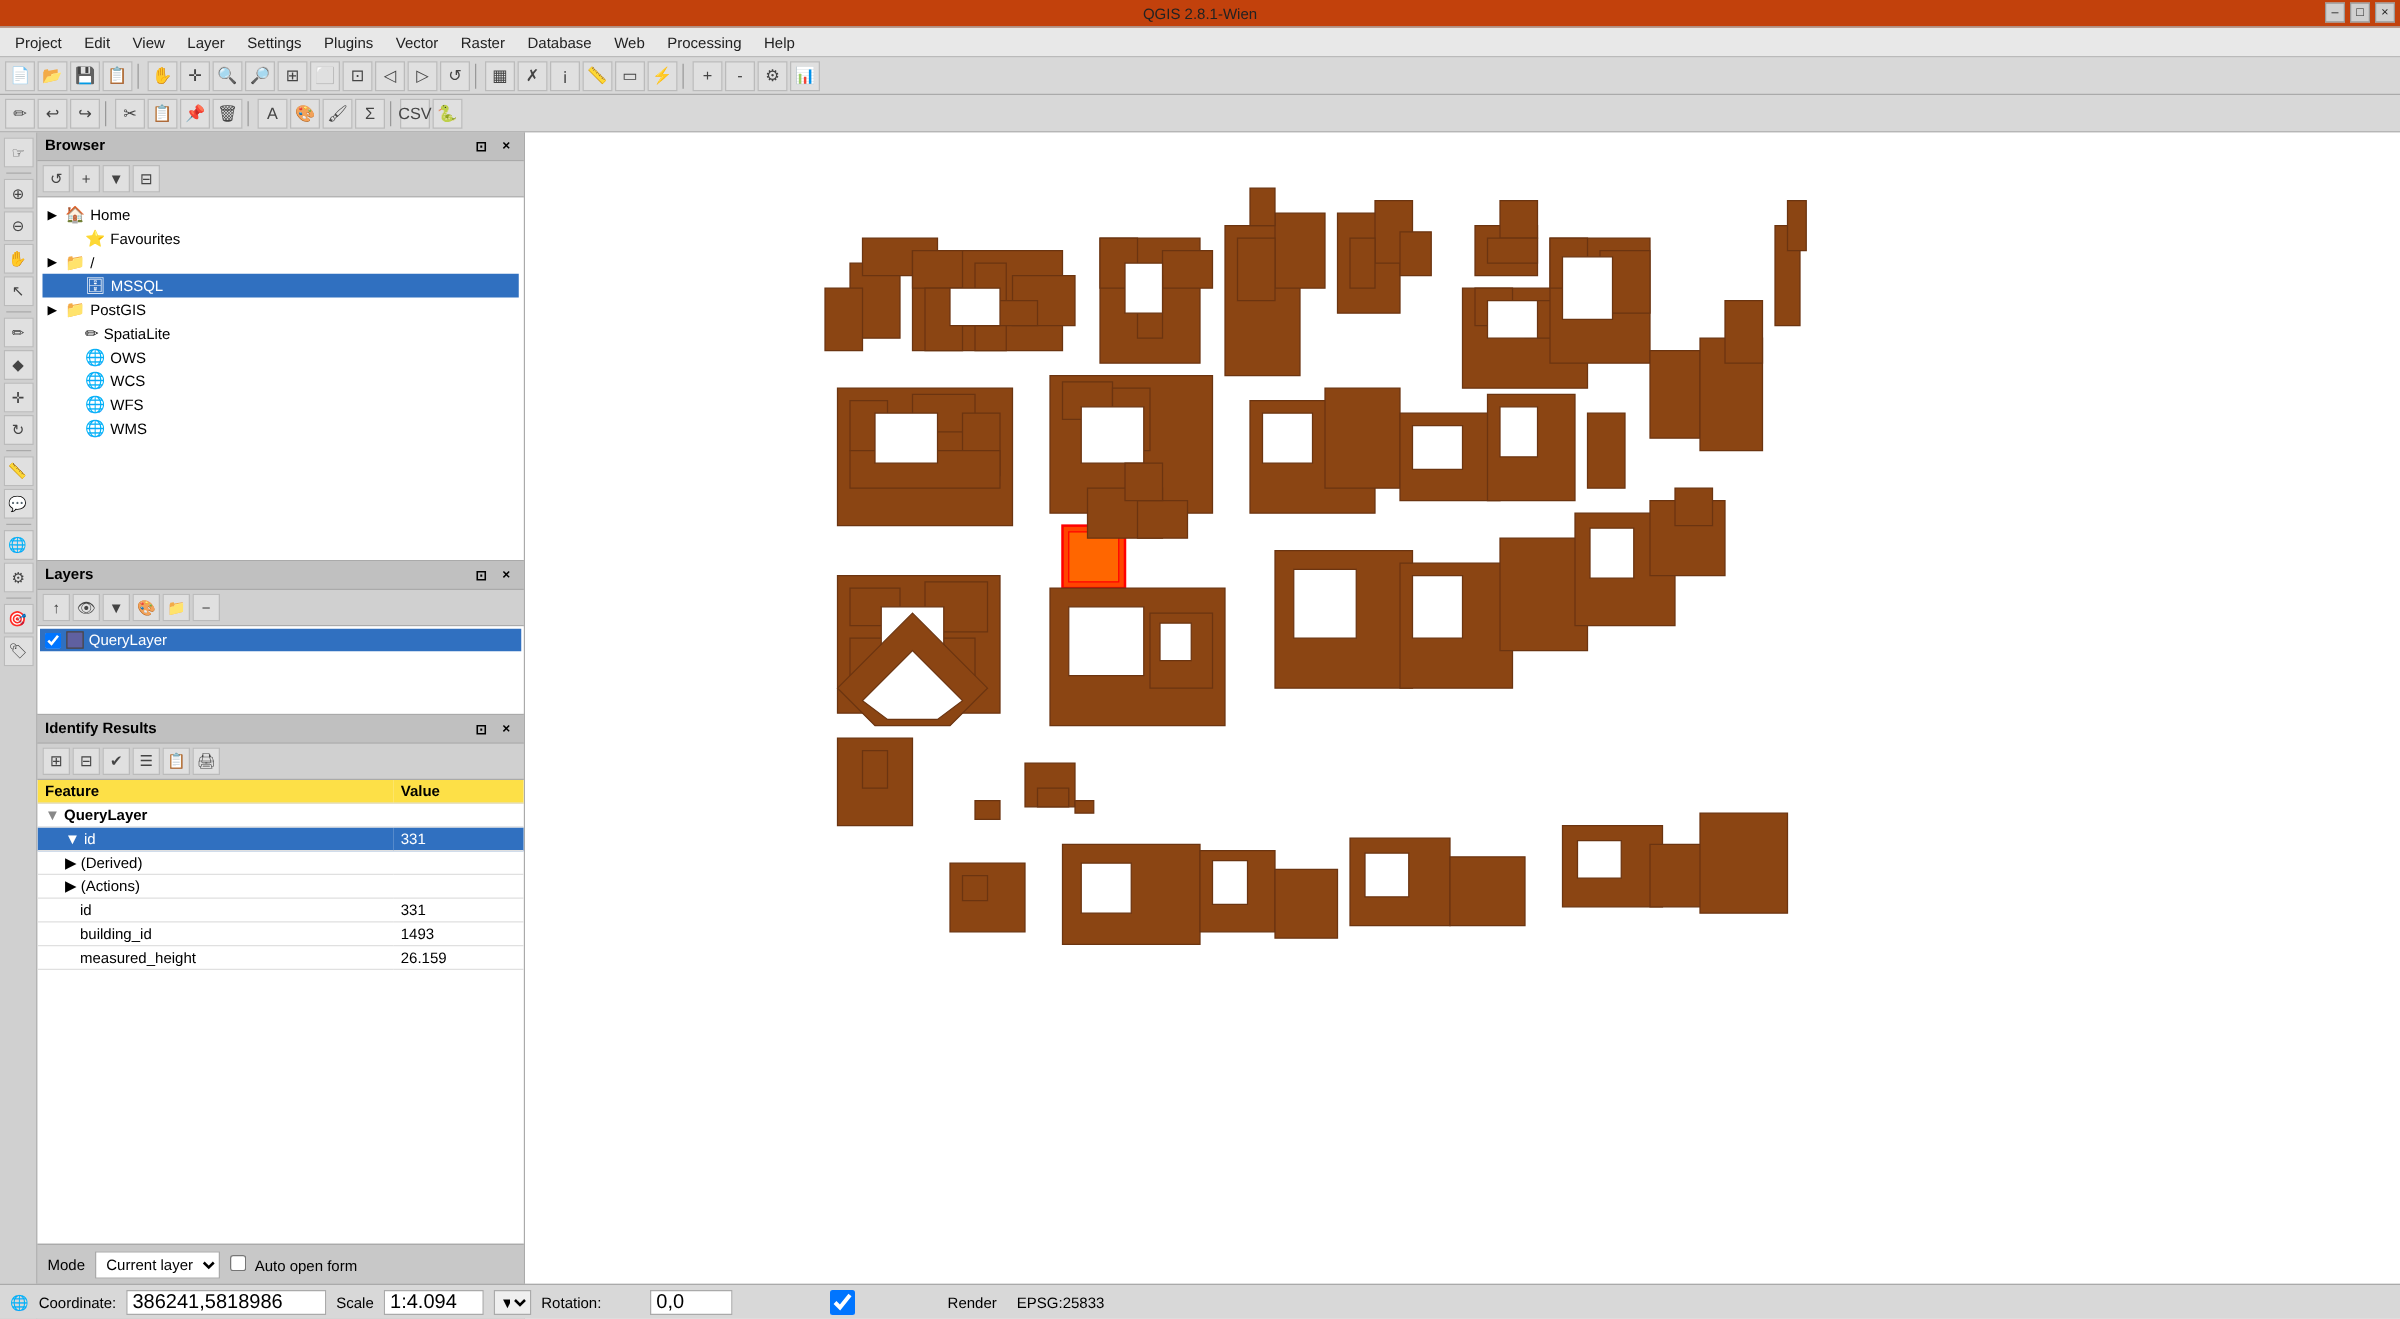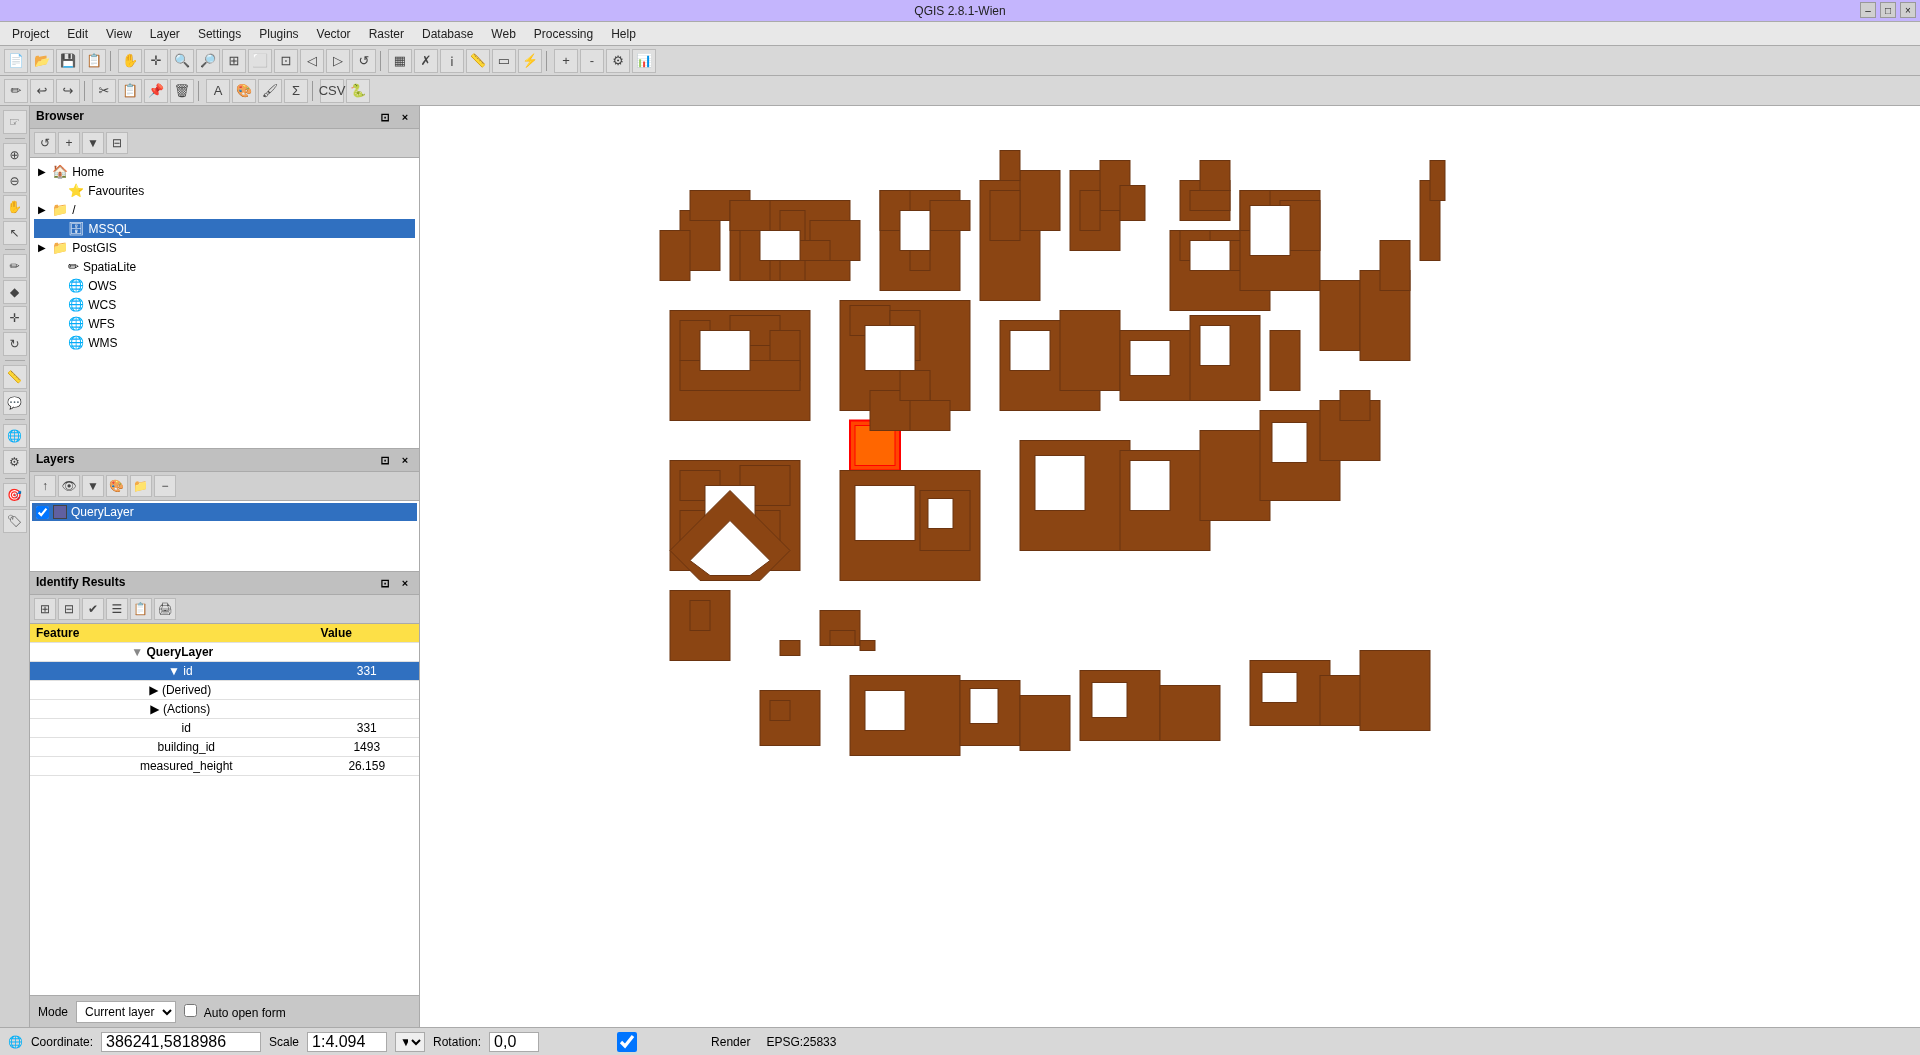--- a/index.html
+++ b/index.html
@@ -1,20 +1,20 @@
 <!DOCTYPE html>
 <html><head>
   <meta charset="utf-8">
   <style>
     * { margin: 0; padding: 0; box-sizing: border-box; }
     body { width: 1920px; height: 1055px; overflow: hidden; font-family: 'Segoe UI', Arial, sans-serif; font-size: 12px; background: #c8c8c8; }
 
     
     #titlebar {
-      width: 100%; height: 22px; background: #c4b5fd;
+      width: 100%; height: 22px; background: #c2410c;
       display: flex; align-items: center; justify-content: center;
       font-size: 12px; color: #222; border-bottom: 1px solid #aaa;
       position: relative;
     }
     #titlebar .wincontrols {
       position: absolute; right: 4px; top: 2px;
       display: flex; gap: 4px;
     }
     #titlebar .wincontrols span {
       width: 16px; height: 16px; display: flex; align-items: center; justify-content: center;
@@ -110,21 +110,21 @@
     }
     #identify-toolbar {
       display: flex; align-items: center; gap: 2px; padding: 3px 4px;
       background: #d0d0d0; border-bottom: 1px solid #aaa;
     }
     #identify-table {
       flex: 1; background: white; overflow-y: auto;
     }
     table.id-table { width: 100%; border-collapse: collapse; }
     table.id-table td, table.id-table th {
-      border-bottom: 1px solid #e0e0e0; padding: 2px 6px; font-size: 12px; text-align: center;
+      border-bottom: 1px solid #e0e0e0; padding: 2px 6px; font-size: 12px;
     }
     table.id-table th { background: #fde047; font-weight: bold; text-align: left; }
     .id-row-selected { background: #3070c0; color: white; }
     .id-row-group { font-weight: bold; }
 
     
     #mode-bar {
       height: 32px; background: #c8c8c8; display: flex; align-items: center;
       gap: 8px; padding: 0 8px; border-top: 1px solid #aaa;
     }
@@ -630,19 +630,19 @@
 <div id="statusbar">
   <span>🌐</span>
   <label>Coordinate:</label>
   <input type="text" value="386241,5818986" style="">
   <label>Scale</label>
   <input type="text" style="width: 80px;" value="1:4.094">
   <select style="width:30px;">
     <option>▼</option>
   </select>
   <label>Rotation:</label>
-  <input type="text" style="width: 50px;" value="0,0">
+  <input type="text" style="width: 66px; margin-left: 31px;" value="0,0">
   <span style="display:flex;align-items:center;gap:4px;">
     <input type="checkbox" checked="" style="">
     <span>Render</span>
   </span>
   <span style="margin-left:8px;">EPSG:25833</span>
 </div>
 
 </body></html>

